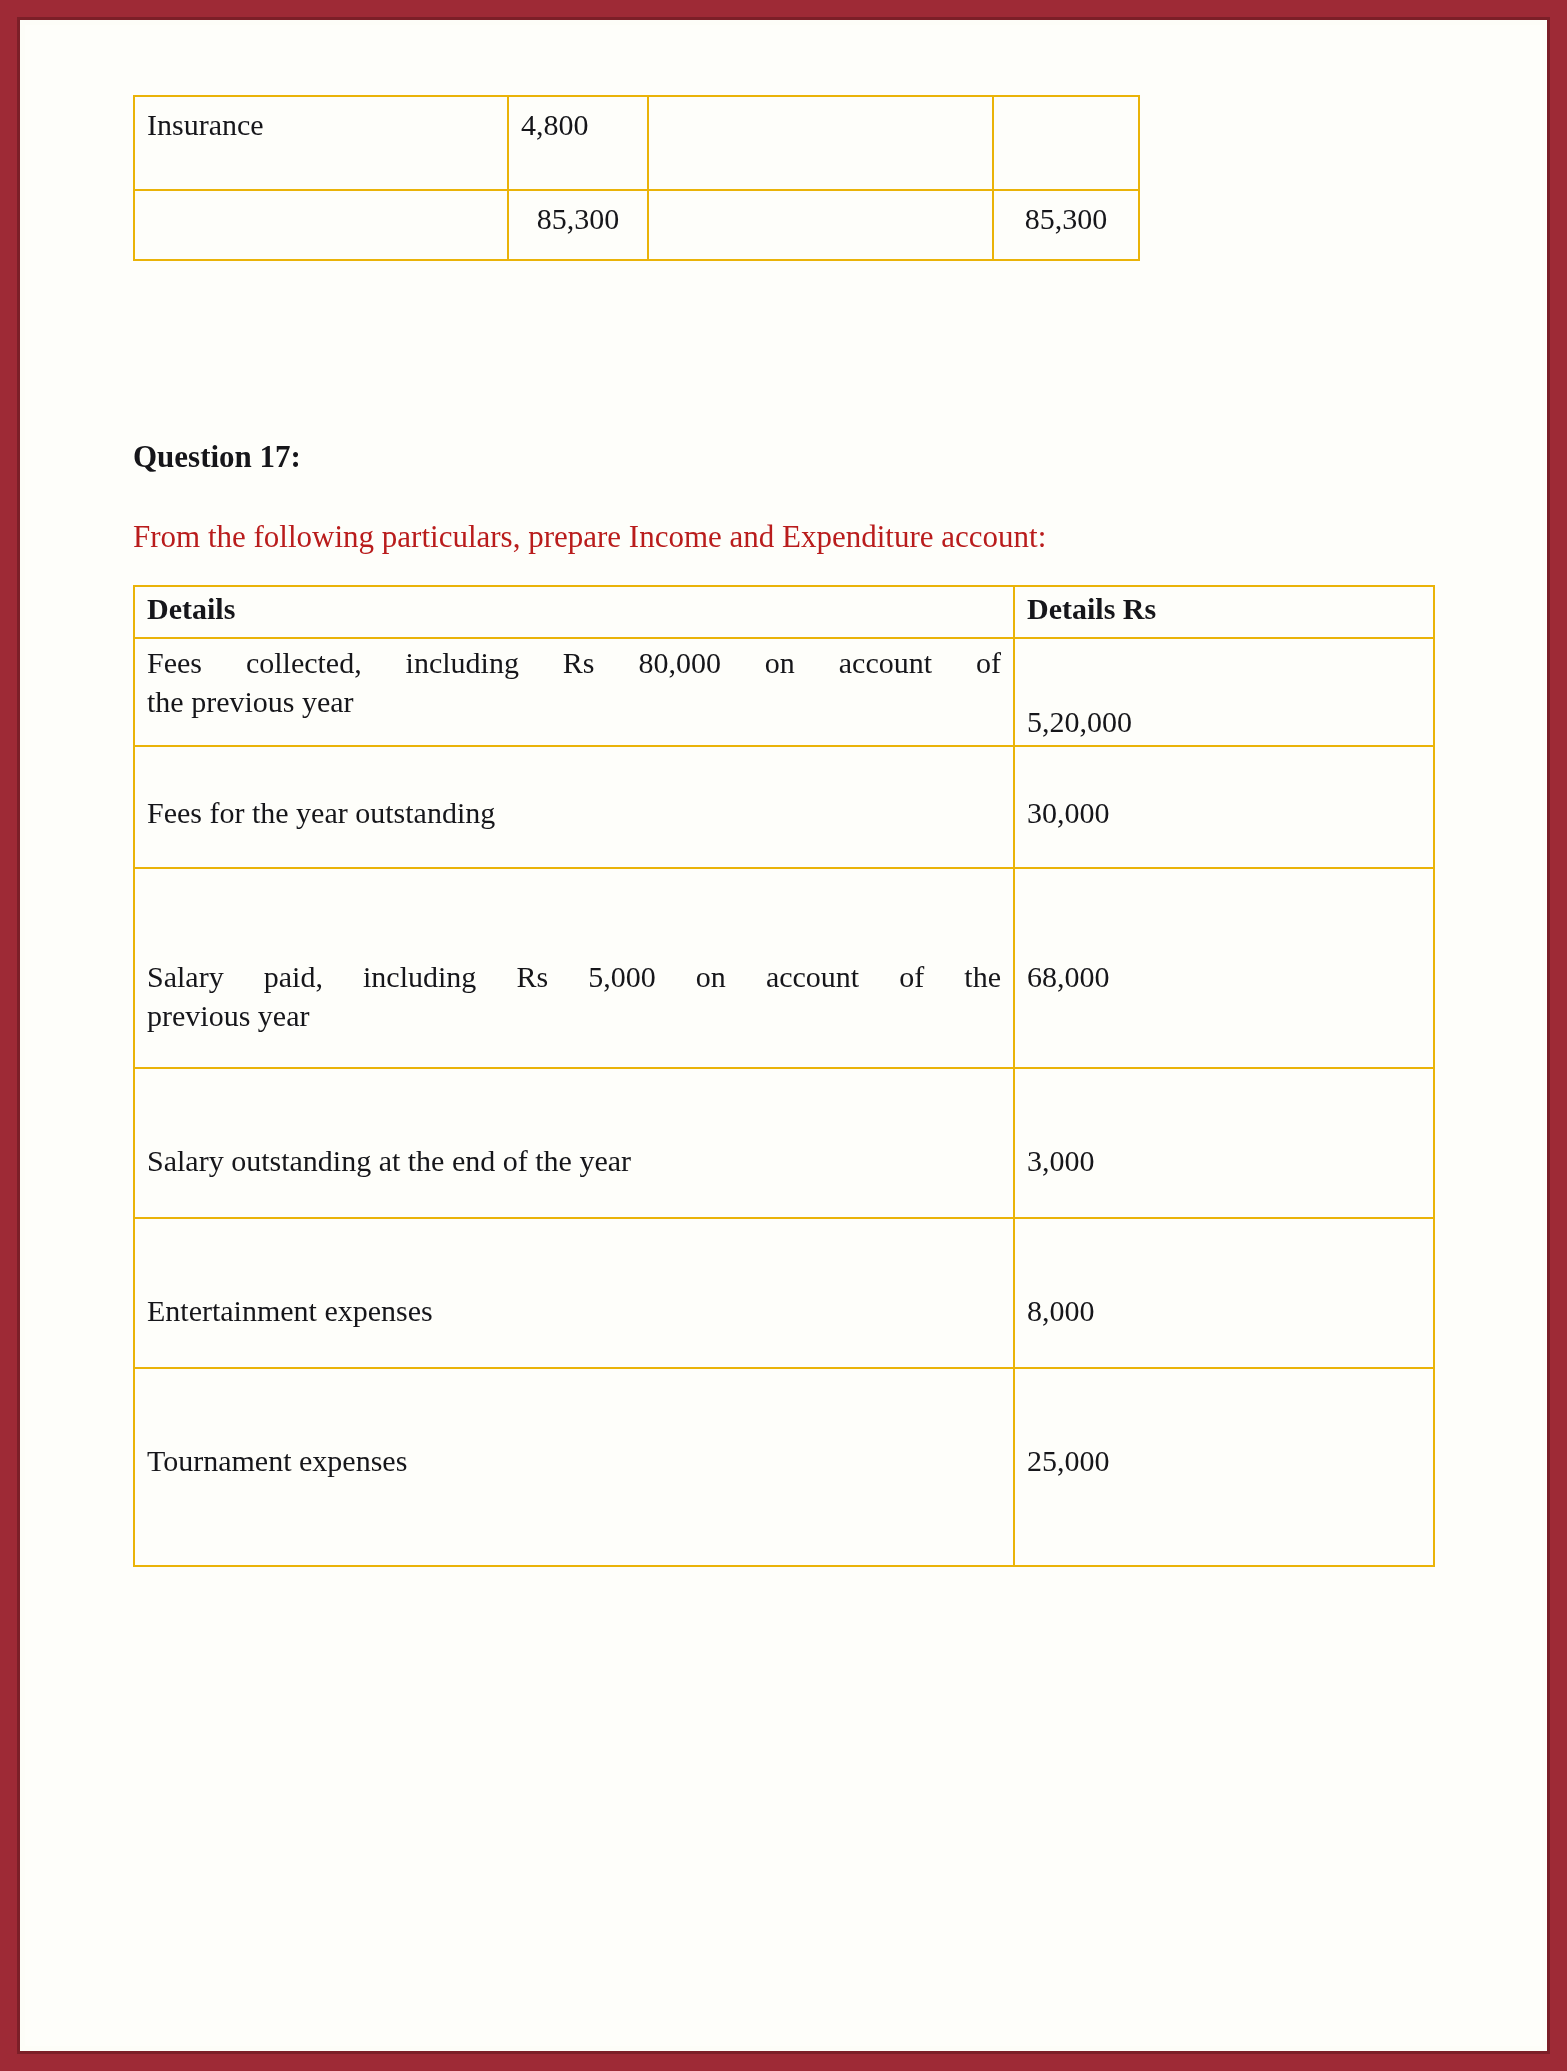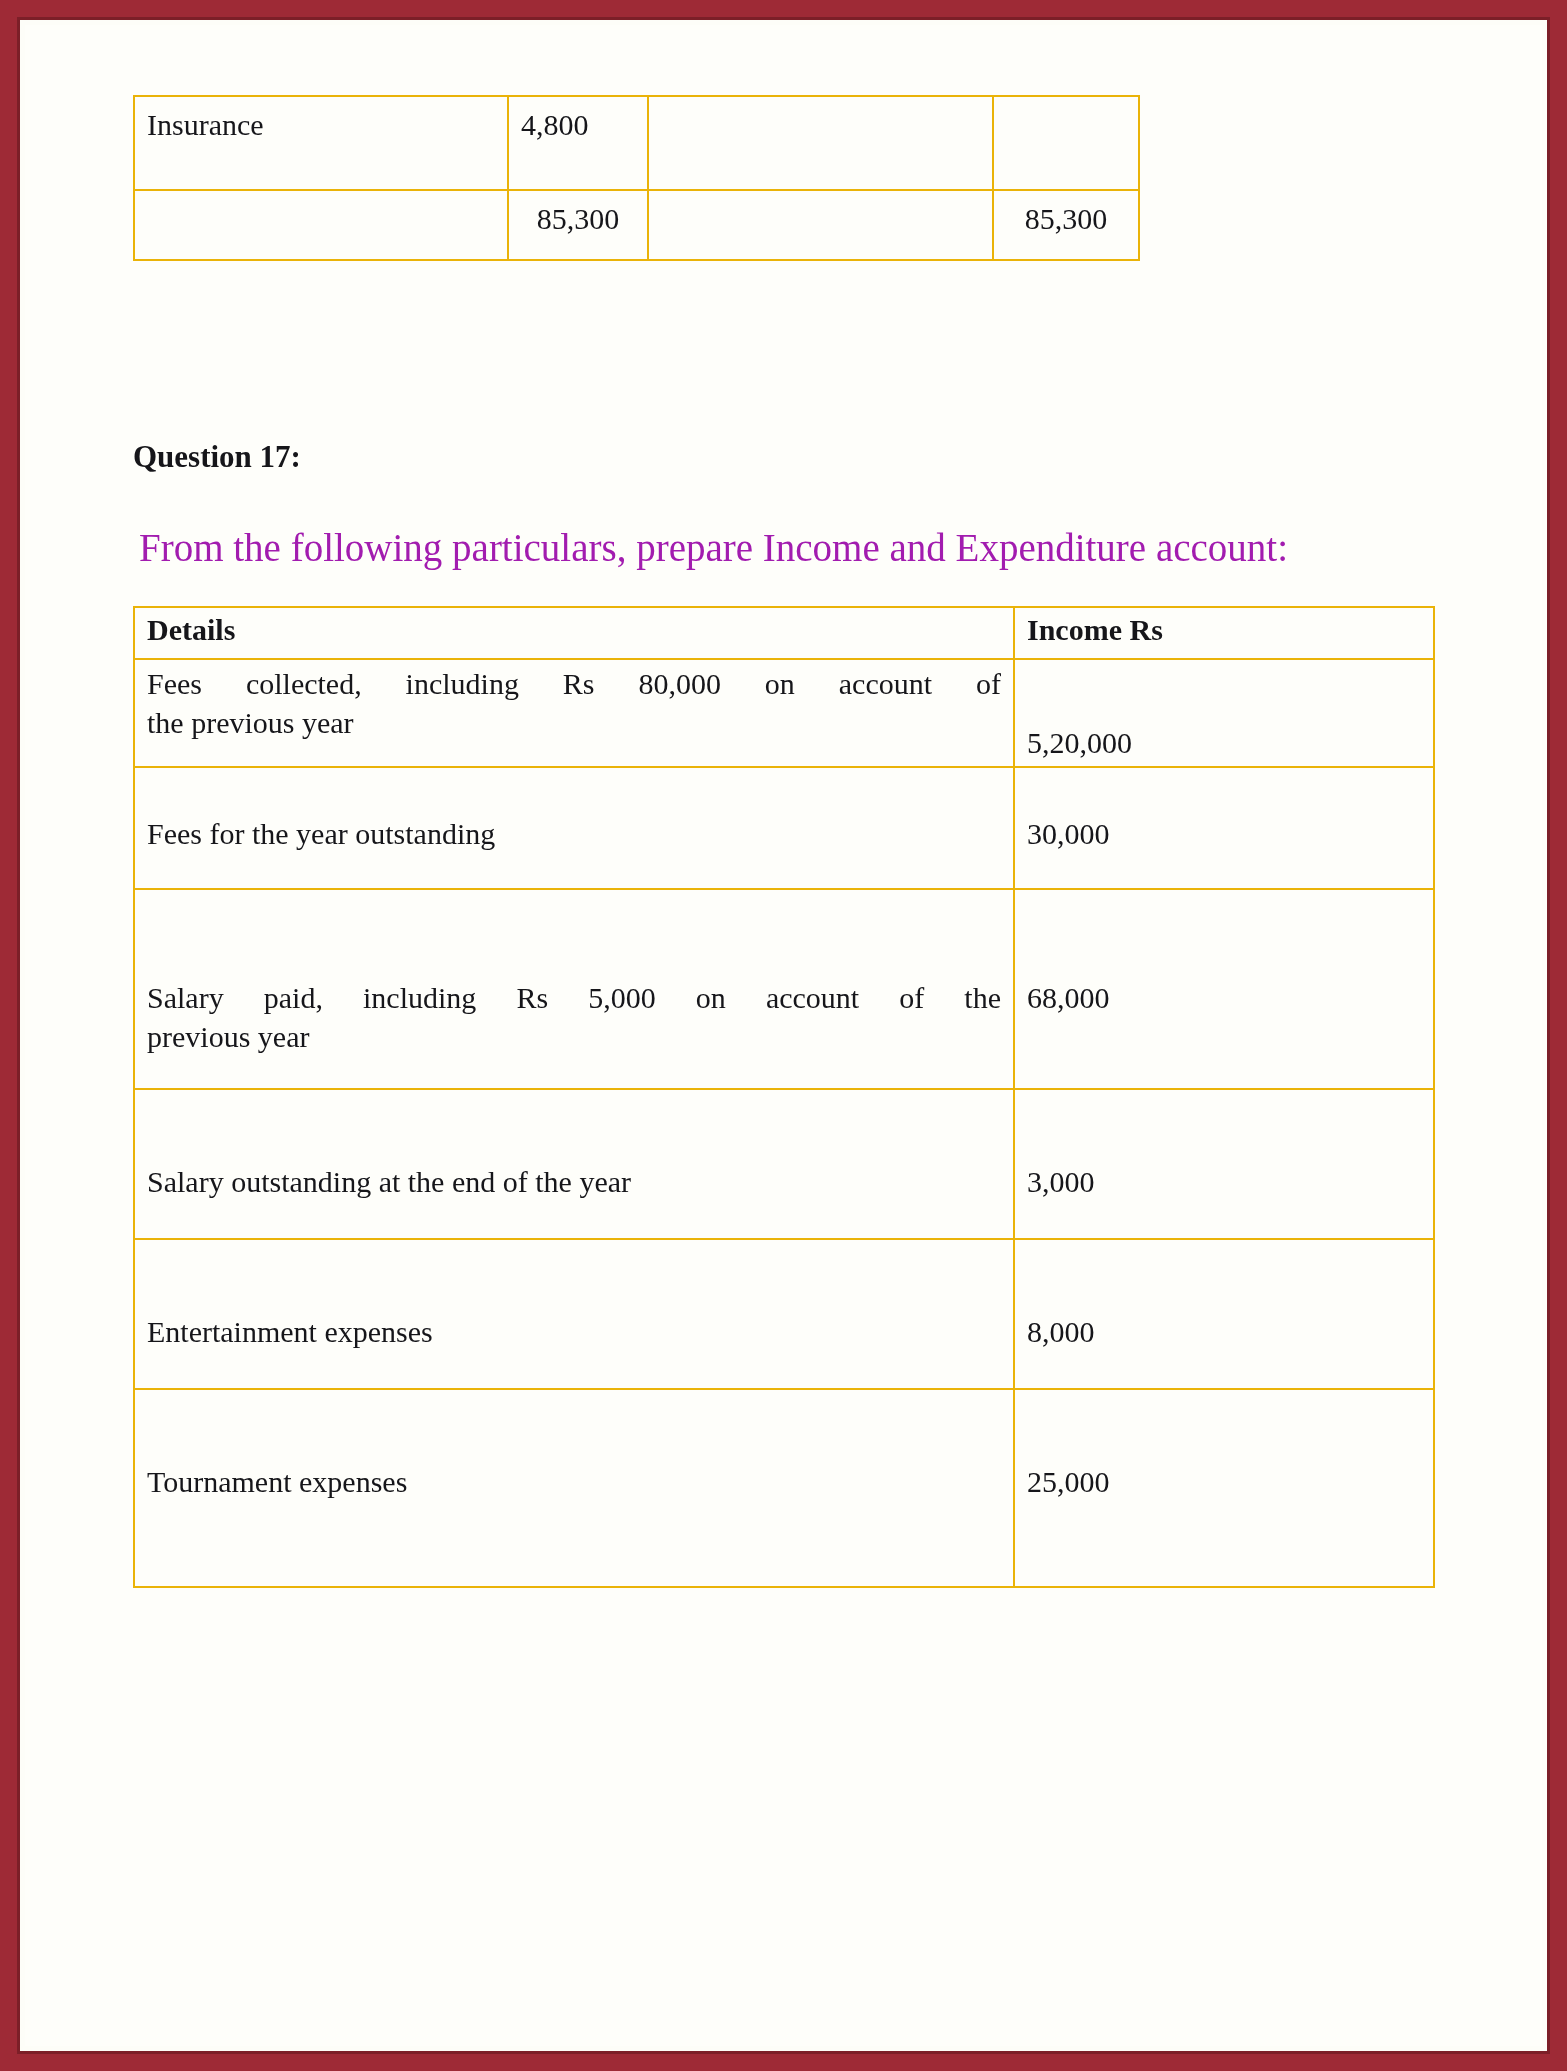--- a/index.html
+++ b/index.html
@@ -86,23 +86,23 @@
 
   
   .q-heading {
     font-size: 31px;
     font-weight: bold;
     color: #16161a;
     margin: 0;
     padding: 0;
   }
   .q-intro {
-    font-size: 39px;
-    color: #a21caf;
-    margin: 6px;
+    font-size: 31px;
+    color: #b91c1c;
+    margin: 0;
     padding: 0;
     white-space: nowrap;
   }
   .spacer-1 { height: 178px; }
   .spacer-2 { height: 44px; }
   .spacer-3 { height: 30px; }
 
   
   #table-q17 {
     width: 1300px;
@@ -175,21 +175,21 @@
         <div class="spacer-3"></div>
 
         <table id="table-q17" class="doc-table">
           <colgroup>
             <col class="col-details">
               <col class="col-amount">
           </colgroup>
           <thead>
             <tr>
               <th>Details</th>
-              <th>Income Rs</th>
+              <th>Details Rs</th>
             </tr>
           </thead>
           <tbody>
             <tr class="r-h1">
               <td class="details-cell">
                 <div class="two-line-just">Fees collected, including Rs 80,000 on account of</div>
                 <div>the previous year</div>
               </td>
               <td class="amount-cell">5,20,000</td>
             </tr>

